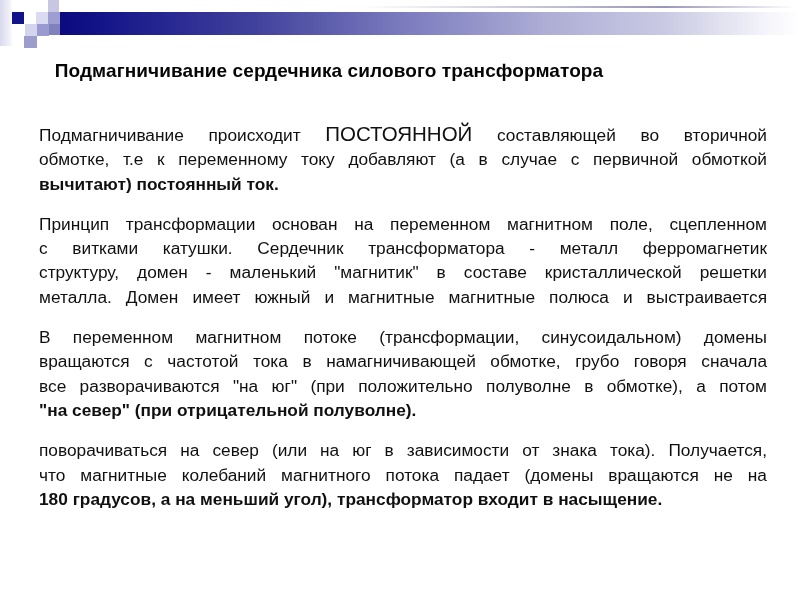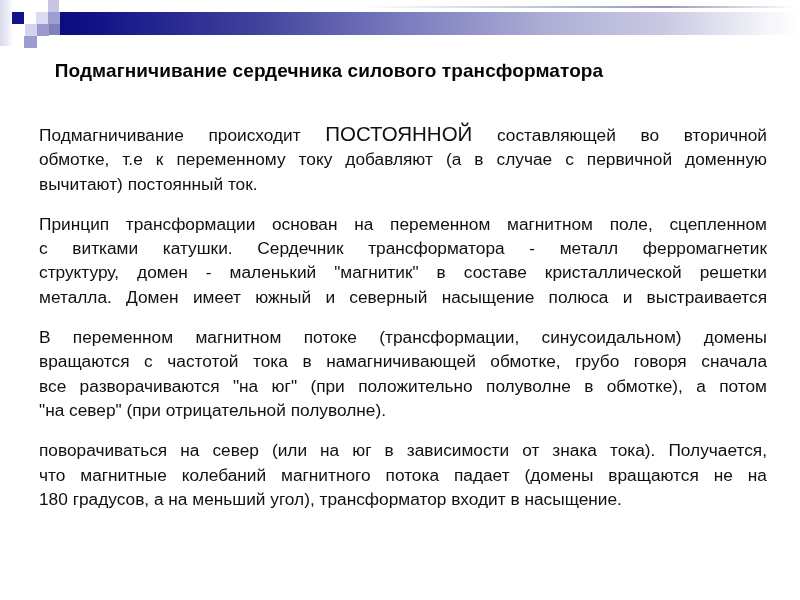--- a/index.html
+++ b/index.html
@@ -48,21 +48,21 @@
     font-size: 19px; font-weight: bold; color: #050505;
     line-height: 24px;
     letter-spacing: 0.1px;
   }
   .body-text {
     position: absolute; left: 23px; top: 106px; width: 760px;
     font-size: 17.3px; line-height: 24.3px; color: #101010;
   }
   .paragraph { margin: 16px; }
   .line { text-align: justify; text-align-last: justify; }
-  .line.last { text-align: center; text-align-last: left; }
+  .line.last { text-align: center; text-align-last: left; font-weight: bold; }
   .emph { font-size: 20.5px; }
 </style>
 </head>
 <body>
 
 <div class="slide">
 
   <div class="deco strip"></div>
   <div class="deco header-bar"></div>
   <div class="deco thin-line"></div>
@@ -73,28 +73,28 @@
   <div class="sq s5"></div>
   <div class="sq s6"></div>
   <div class="sq s7"></div>
   <div class="sq s8"></div>
 
   <div class="title">Подмагничивание сердечника силового трансформатора</div>
 
   <div class="body-text" id="body-text">
       <div class="paragraph">
         <div class="line">Подмагничивание происходит <span class="emph">ПОСТОЯННОЙ</span> составляющей во вторичной</div>
-        <div class="line">обмотке, т.е к переменному току добавляют (а в случае с первичной доменную</div>
+        <div class="line">обмотке, т.е к переменному току добавляют (а в случае с первичной обмоткой</div>
         <div class="line last">вычитают) постоянный ток.</div>
       </div>
       <div class="paragraph">
         <div class="line">Принцип трансформации основан на переменном магнитном поле, сцепленном</div>
         <div class="line">с витками катушки. Сердечник трансформатора - металл ферромагнетик</div>
         <div class="line">структуру, домен - маленький "магнитик" в составе кристаллической решетки</div>
-        <div class="line">металла. Домен имеет южный и северный насыщение полюса и выстраивается</div>
+        <div class="line">металла. Домен имеет южный и магнитные магнитные полюса и выстраивается</div>
       </div>
       <div class="paragraph">
         <div class="line">В переменном магнитном потоке (трансформации, синусоидальном) домены</div>
         <div class="line">вращаются с частотой тока в намагничивающей обмотке, грубо говоря сначала</div>
         <div class="line">все разворачиваются "на юг" (при положительно полуволне в обмотке), а потом</div>
         <div class="line last">"на север" (при отрицательной полуволне).</div>
       </div>
       <div class="paragraph">
         <div class="line">поворачиваться на север (или на юг в зависимости от знака тока). Получается,</div>
         <div class="line">что магнитные колебаний магнитного потока падает (домены вращаются не на</div>

